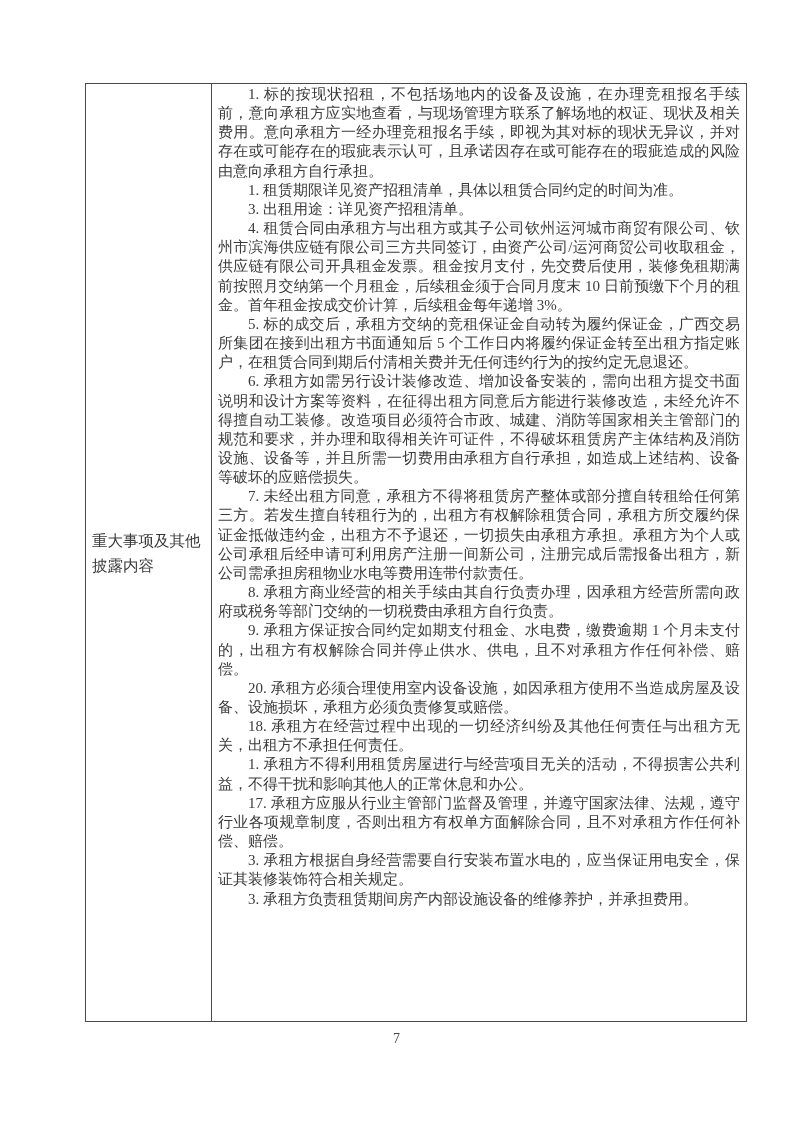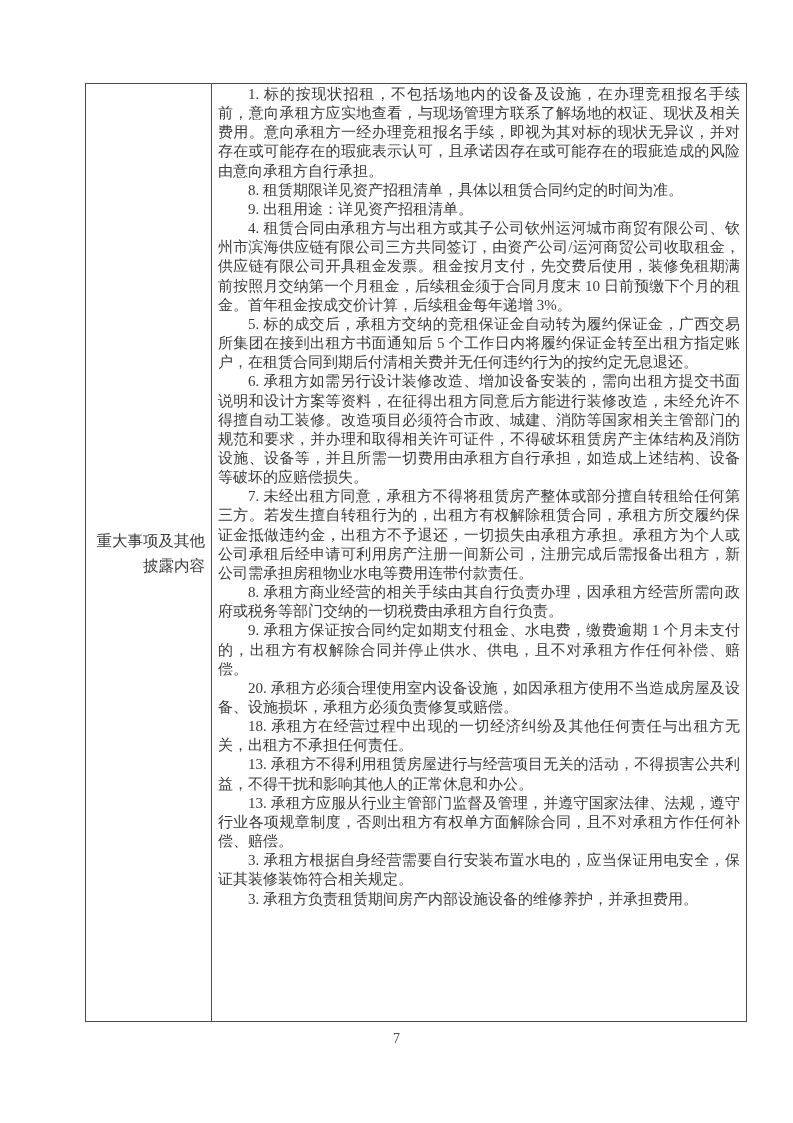--- a/index.html
+++ b/index.html
@@ -22,21 +22,21 @@
     top: 83px;
     width: 635px;
     border-collapse: collapse;
     table-layout: fixed;
   }
   .doc-table td {
     border: 1.5px solid #4a4a4a;
   }
   .header-cell {
     width: 113px;
-    text-align: right;
+    text-align: left;
     vertical-align: middle;
     font-size: 15.5px;
     line-height: 25px;
     padding: 4px 6px;
     color: #3a3a3a;
   }
   .content-cell {
     width: 522px;
     vertical-align: top;
     padding: 1px 6px;
@@ -70,32 +70,32 @@
 <div class="page">
   <table class="doc-table">
     <tbody>
       <tr>
         <td class="header-cell">
           <span>重大事项及其他披露内容</span>
         </td>
         <td class="content-cell">
           <div class="clause-list" id="clause-list">
               <p class="clause">1. 标的按现状招租，不包括场地内的设备及设施，在办理竞租报名手续前，意向承租方应实地查看，与现场管理方联系了解场地的权证、现状及相关费用。意向承租方一经办理竞租报名手续，即视为其对标的现状无异议，并对存在或可能存在的瑕疵表示认可，且承诺因存在或可能存在的瑕疵造成的风险由意向承租方自行承担。</p>
-              <p class="clause">8. 租赁期限详见资产招租清单，具体以租赁合同约定的时间为准。</p>
-              <p class="clause">9. 出租用途：详见资产招租清单。</p>
+              <p class="clause">1. 租赁期限详见资产招租清单，具体以租赁合同约定的时间为准。</p>
+              <p class="clause">3. 出租用途：详见资产招租清单。</p>
               <p class="clause">4. 租赁合同由承租方与出租方或其子公司钦州运河城市商贸有限公司、钦州市滨海供应链有限公司三方共同签订，由资产公司/运河商贸公司收取租金，供应链有限公司开具租金发票。租金按月支付，先交费后使用，装修免租期满前按照月交纳第一个月租金，后续租金须于合同月度末 10 日前预缴下个月的租金。首年租金按成交价计算，后续租金每年递增 3%。</p>
               <p class="clause">5. 标的成交后，承租方交纳的竞租保证金自动转为履约保证金，广西交易所集团在接到出租方书面通知后 5 个工作日内将履约保证金转至出租方指定账户，在租赁合同到期后付清相关费并无任何违约行为的按约定无息退还。</p>
               <p class="clause">6. 承租方如需另行设计装修改造、增加设备安装的，需向出租方提交书面说明和设计方案等资料，在征得出租方同意后方能进行装修改造，未经允许不得擅自动工装修。改造项目必须符合市政、城建、消防等国家相关主管部门的规范和要求，并办理和取得相关许可证件，不得破坏租赁房产主体结构及消防设施、设备等，并且所需一切费用由承租方自行承担，如造成上述结构、设备等破坏的应赔偿损失。</p>
               <p class="clause">7. 未经出租方同意，承租方不得将租赁房产整体或部分擅自转租给任何第三方。若发生擅自转租行为的，出租方有权解除租赁合同，承租方所交履约保证金抵做违约金，出租方不予退还，一切损失由承租方承担。承租方为个人或公司承租后经申请可利用房产注册一间新公司，注册完成后需报备出租方，新公司需承担房租物业水电等费用连带付款责任。</p>
               <p class="clause">8. 承租方商业经营的相关手续由其自行负责办理，因承租方经营所需向政府或税务等部门交纳的一切税费由承租方自行负责。</p>
               <p class="clause">9. 承租方保证按合同约定如期支付租金、水电费，缴费逾期 1 个月未支付的，出租方有权解除合同并停止供水、供电，且不对承租方作任何补偿、赔偿。</p>
               <p class="clause">20. 承租方必须合理使用室内设备设施，如因承租方使用不当造成房屋及设备、设施损坏，承租方必须负责修复或赔偿。</p>
               <p class="clause">18. 承租方在经营过程中出现的一切经济纠纷及其他任何责任与出租方无关，出租方不承担任何责任。</p>
-              <p class="clause">13. 承租方不得利用租赁房屋进行与经营项目无关的活动，不得损害公共利益，不得干扰和影响其他人的正常休息和办公。</p>
-              <p class="clause">13. 承租方应服从行业主管部门监督及管理，并遵守国家法律、法规，遵守行业各项规章制度，否则出租方有权单方面解除合同，且不对承租方作任何补偿、赔偿。</p>
+              <p class="clause">1. 承租方不得利用租赁房屋进行与经营项目无关的活动，不得损害公共利益，不得干扰和影响其他人的正常休息和办公。</p>
+              <p class="clause">17. 承租方应服从行业主管部门监督及管理，并遵守国家法律、法规，遵守行业各项规章制度，否则出租方有权单方面解除合同，且不对承租方作任何补偿、赔偿。</p>
               <p class="clause">3. 承租方根据自身经营需要自行安装布置水电的，应当保证用电安全，保证其装修装饰符合相关规定。</p>
               <p class="clause">3. 承租方负责租赁期间房产内部设施设备的维修养护，并承担费用。</p>
             </div>
         </td>
       </tr>
     </tbody>
   </table>
   <div class="page-number">7</div>
 </div>
 

